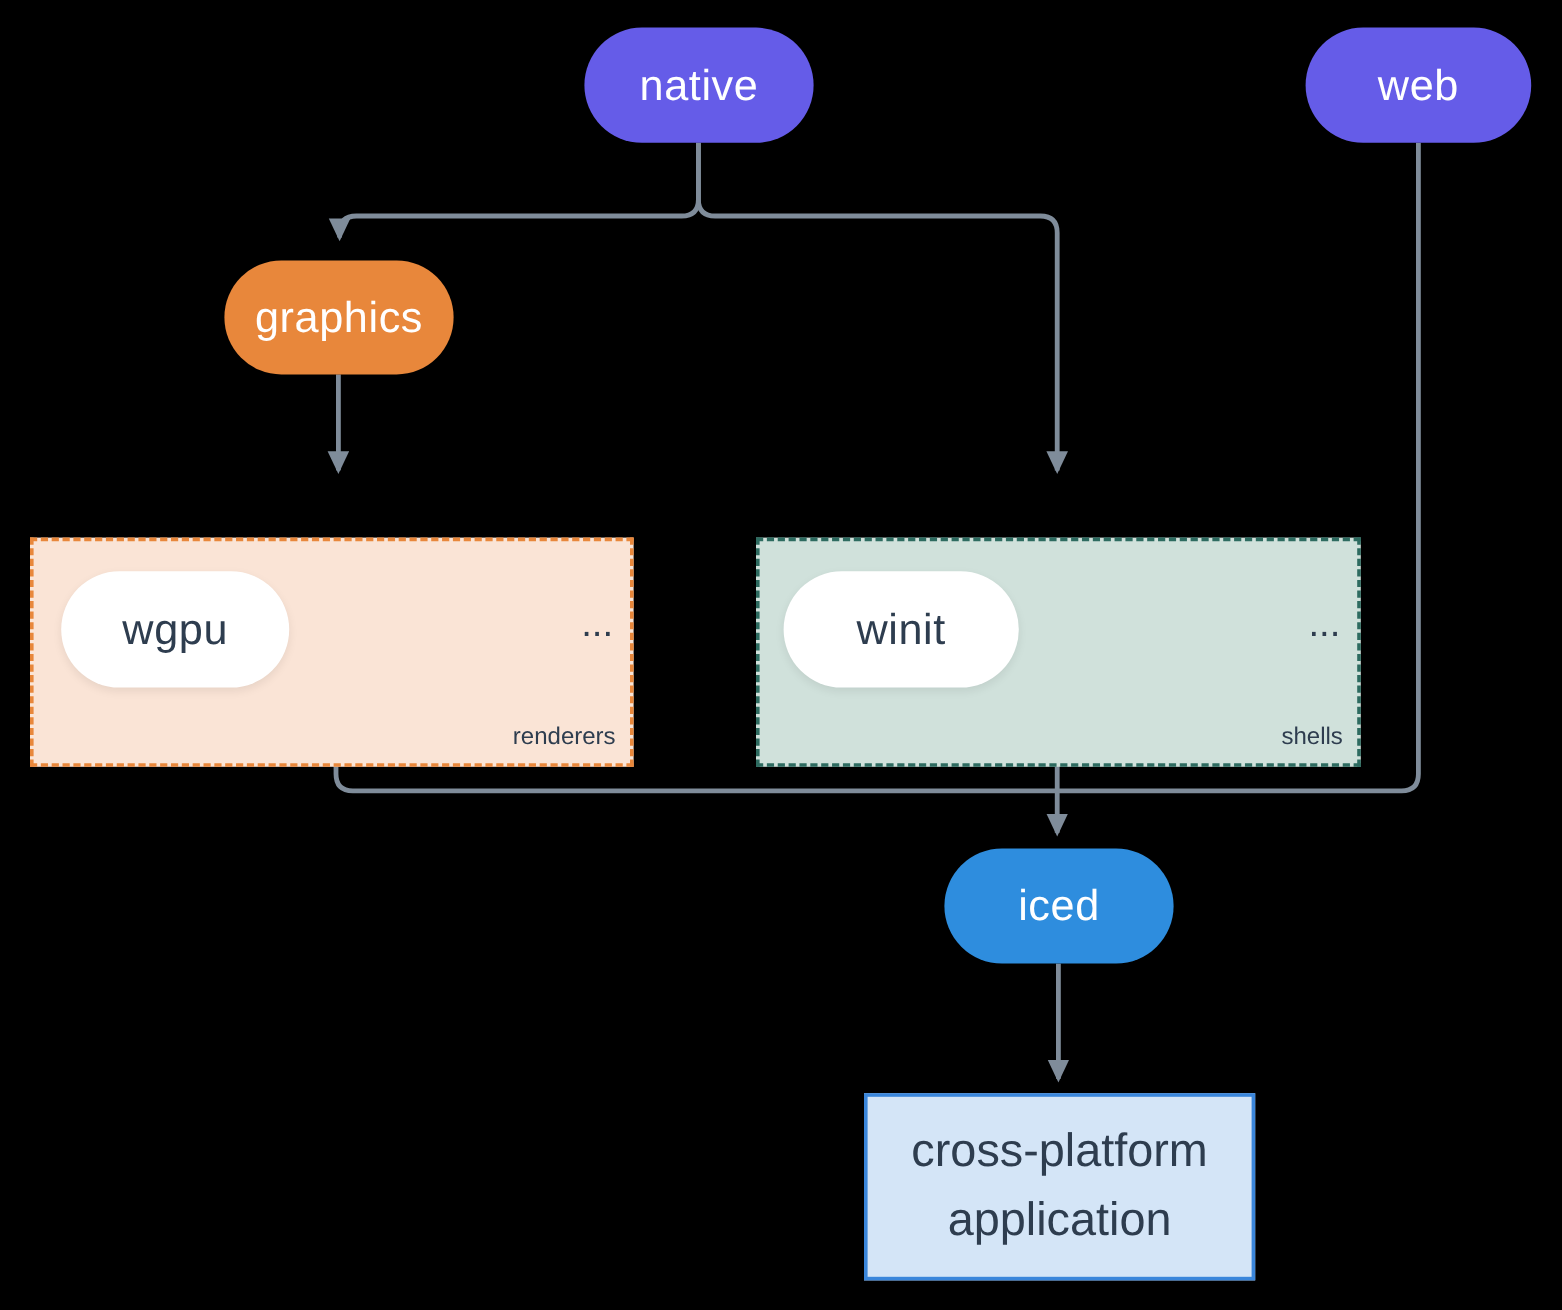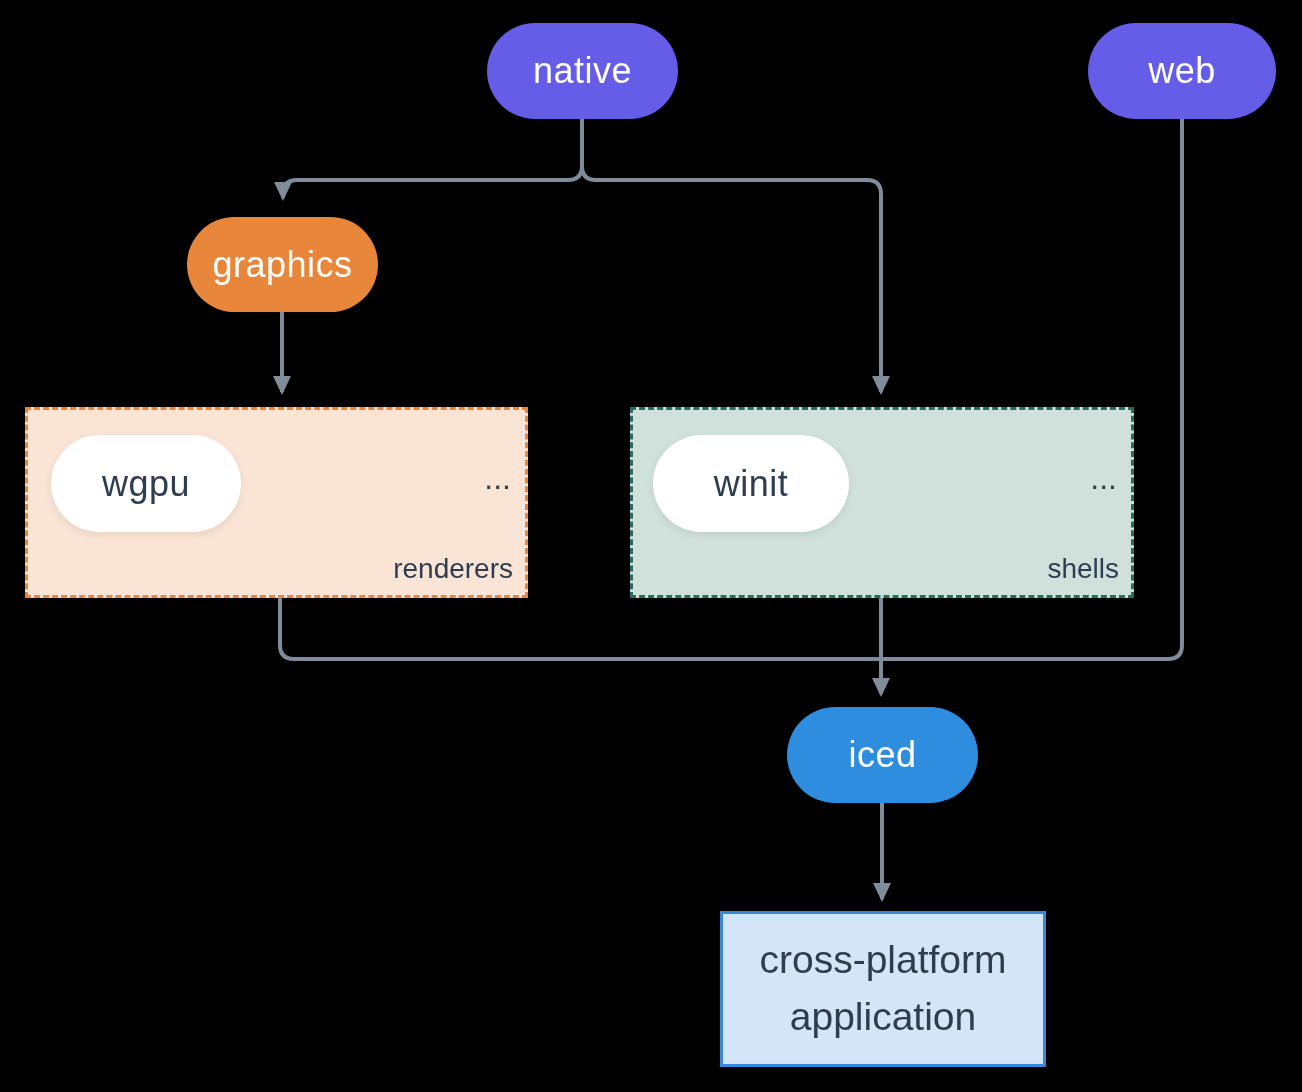--- a/index.html
+++ b/index.html
@@ -42,34 +42,35 @@
   .pill.blue   { background: var(--c-blue, #2e8dde);   color: var(--c-pill-text, #ffffff); }
   .pill.white  {
     background: var(--c-white, #ffffff);
     color: var(--c-dark-text, #2e3d4f);
     box-shadow: 0 3px 8px rgba(0,0,0,0.08);
   }
 
   .group {
     position: absolute;
     box-sizing: border-box;
+    margin-top: 41px;
   }
   .group.renderers {
     background: var(--c-renderers-fill, #fae4d6);
     border: 3px dashed var(--c-renderers-border, #e8873b);
   }
   .group.shells {
     background: var(--c-shells-fill, #d0e1db);
     border: 3px dashed var(--c-shells-border, #2d6b60);
   }
   .group-label {
     position: absolute;
     right: 12px;
     bottom: 10px;
-    font-size: 28px;
+    font-size: 20px;
     color: var(--c-dark-text, #2e3d4f);
     text-align: center;
   }
   .ellipsis {
     position: absolute;
     right: 14px;
     top: 50px;
     font-size: 32px;
     color: var(--c-dark-text, #2e3d4f);
   }

